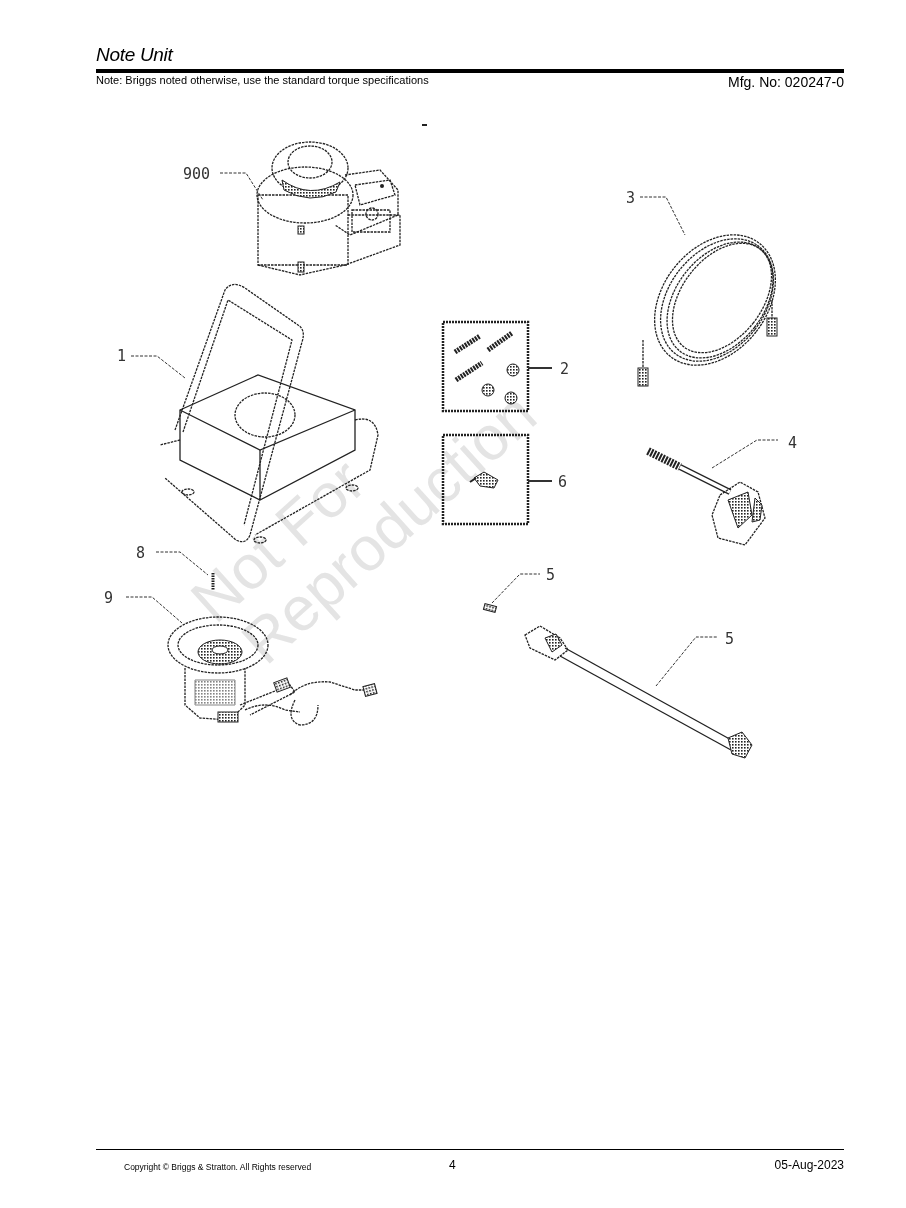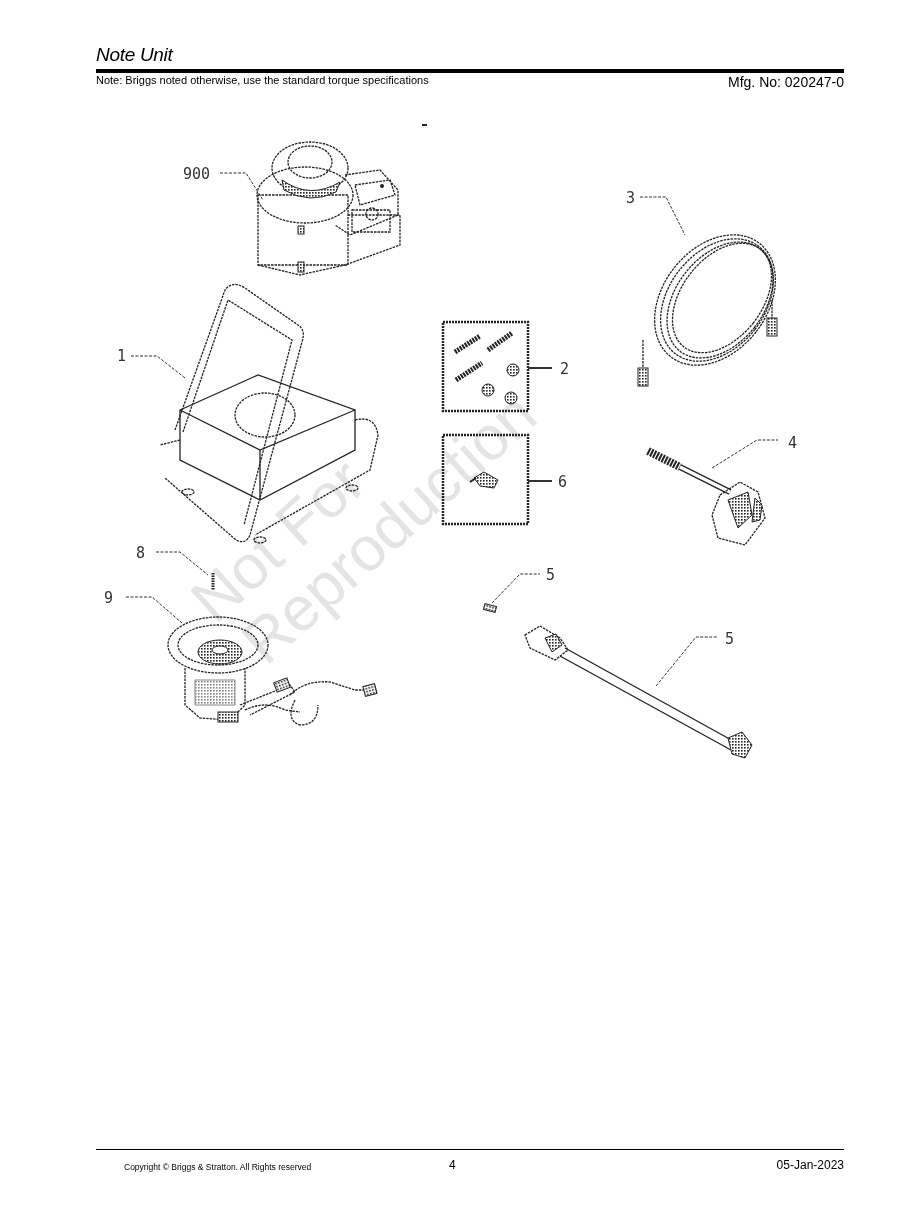--- a/index.html
+++ b/index.html
@@ -181,13 +181,13 @@
     <polyline points="656,686 696,637 718,637" class="lead"></polyline>
     <text class="callout" x="725" y="644">5</text>
     <text class="callout" x="725" y="644"></text>
   </g>
 </svg>
 </div>
 
 <div class="footer-rule"></div>
 <div class="copyright">Copyright ©  Briggs &amp; Stratton. All Rights reserved</div>
 <div class="page-num">4</div>
-<div class="date">05-Jan-2023</div>
+<div class="date">05-Aug-2023</div>
 
 </body></html>

